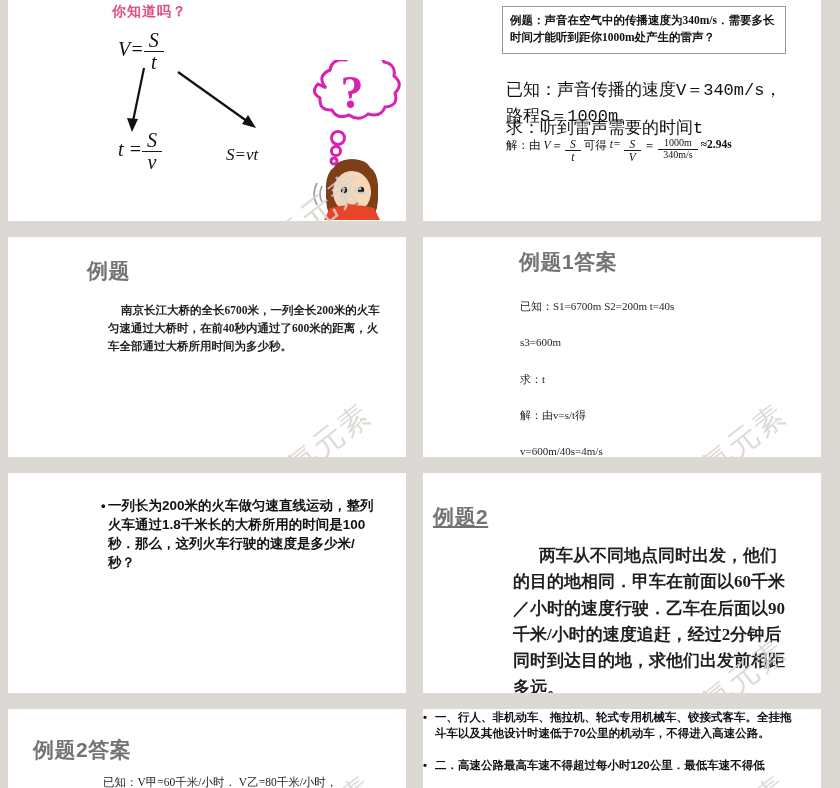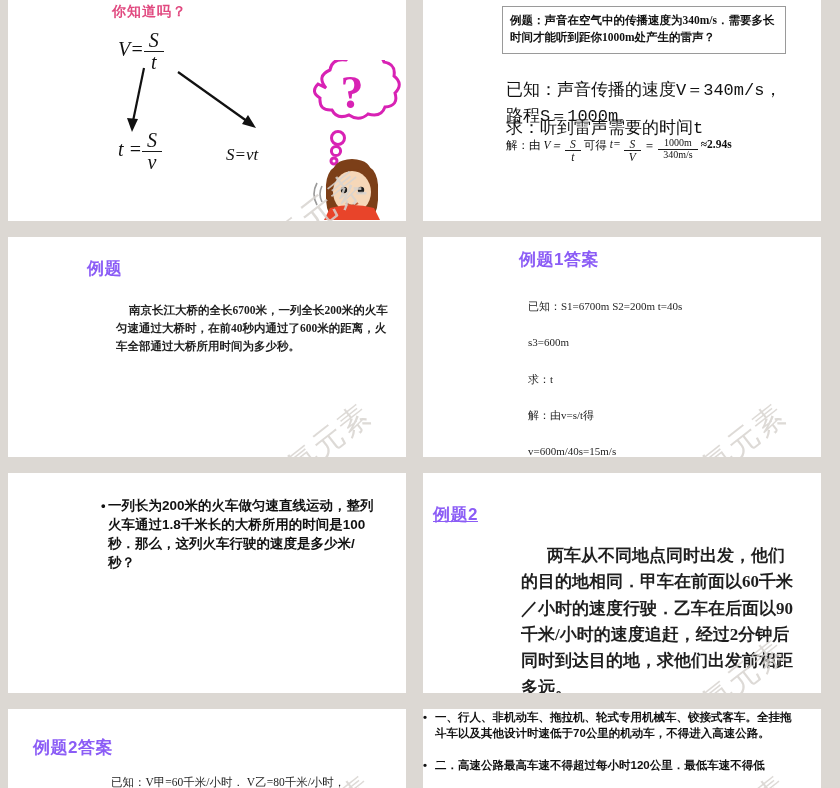--- a/index.html
+++ b/index.html
@@ -64,31 +64,30 @@
     position:absolute;left:172px;top:40px;
     font-size:14px;color:#6f72a8;font-weight:bold;
     font-family:"Liberation Serif","DejaVu Serif",serif;
   }
   .arrows{position:absolute;left:0;top:0;width:398px;height:221px;}
   .girl{position:absolute;left:292px;top:60px;width:106px;height:160px;}
 
   
   .hd{
     position:absolute;
-    font-size:17px;color:#8b5cf6;font-weight:600;
+    font-size:21px;color:#737373;font-weight:600;
     font-family:"Liberation Sans","DejaVu Sans",sans-serif;
     letter-spacing:.5px;
   }
   .body-serif{
     position:absolute;
     font-family:"Liberation Serif","DejaVu Serif",serif;
     color:#1f1f1f;
     font-size:11px;
     line-height:1.55;
-    margin-left:8px;
   }
   .body-sans-bold{
     position:absolute;
     font-family:"Liberation Sans","DejaVu Sans",sans-serif;
     color:#111;
     font-weight:bold;
     font-size:13.5px;
     line-height:1.42;
   }
 
@@ -218,21 +217,21 @@
       <div class="watermark wm-b">氢元素</div>
     </div>
 
     <div class="slide">
       <div class="hd s4-hd" style="left:96px;top:11px;">例题1答案</div>
       <div class="body-serif" style="left:97px;top:42px;width:300px;white-space:pre-line;line-height:1.65;">
         <div>已知：S1=6700m  S2=200m    t=40s</div>
         <div>s3=600m</div>
         <div> 求：t</div>
         <div>  解：由v=s/t得</div>
-        <div>      v=600m/40s=15m/s</div>
+        <div>      v=600m/40s=4m/s</div>
         
         
         
       </div>
       <div class="watermark wm-b">氢元素</div>
     </div>
   </div>
 
   <div class="row">
 

